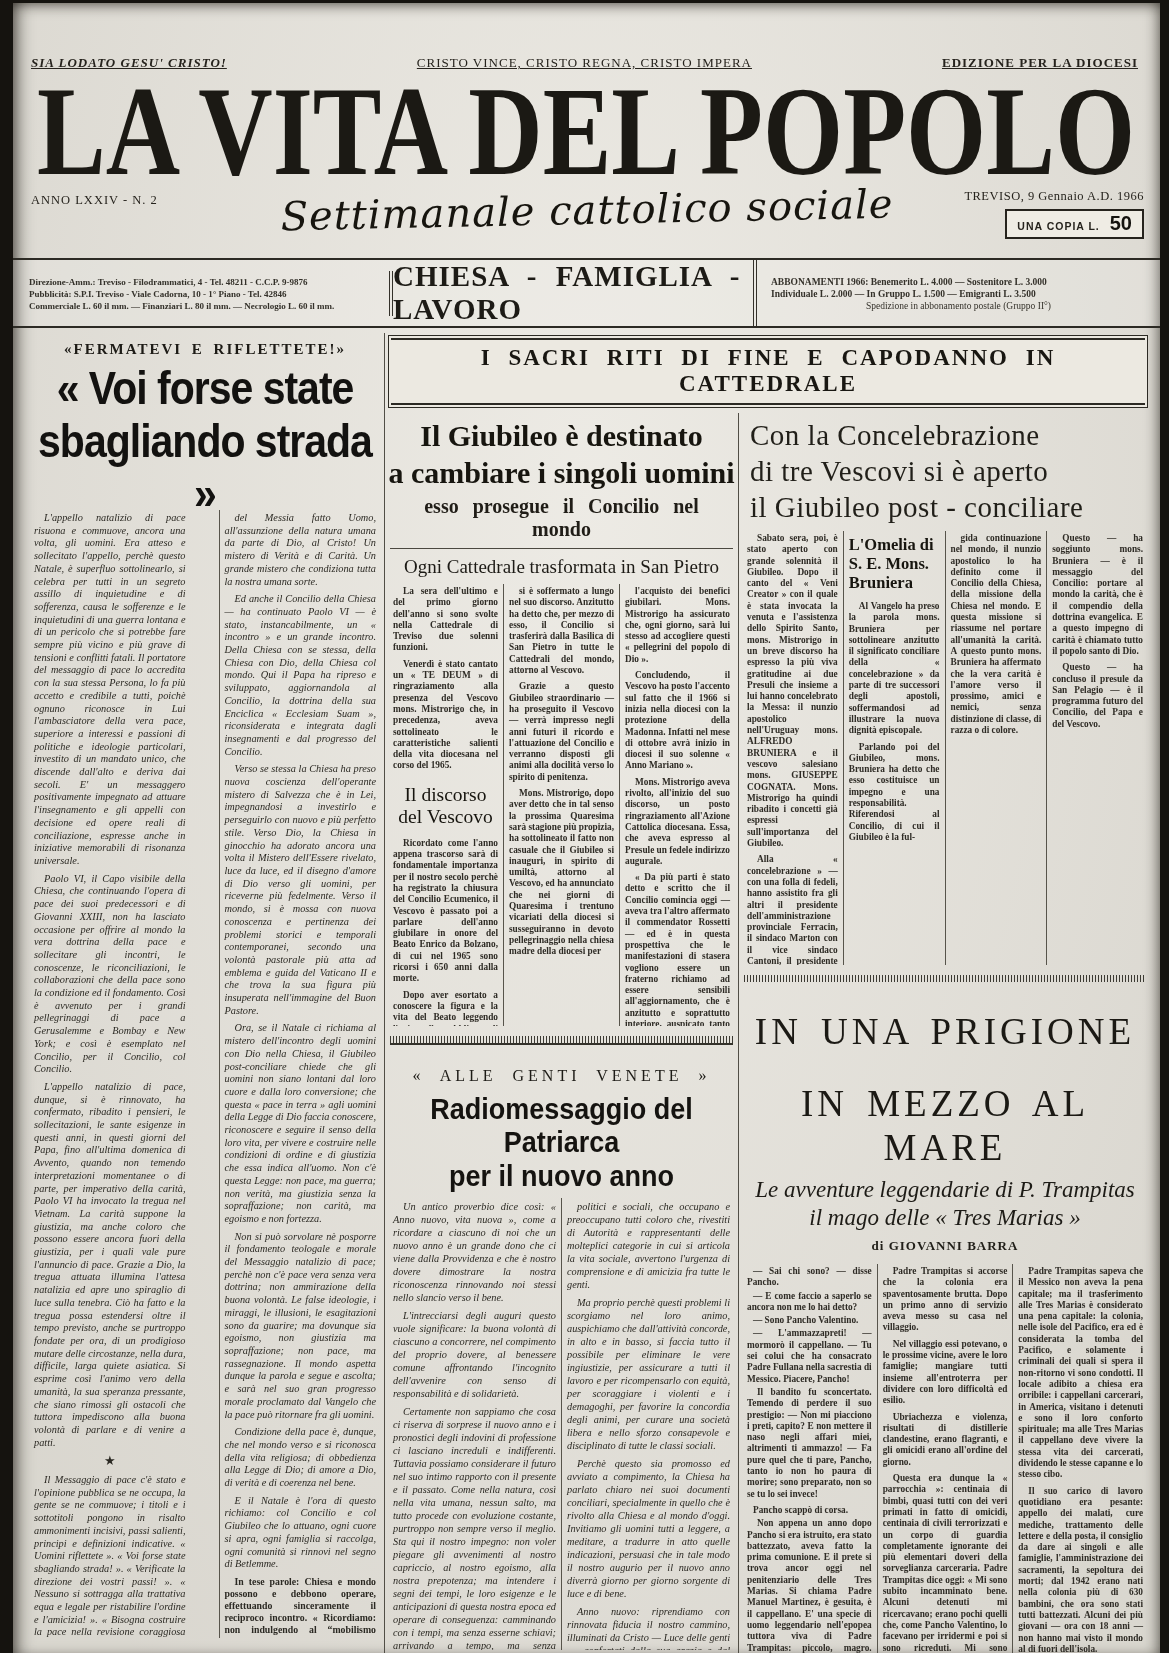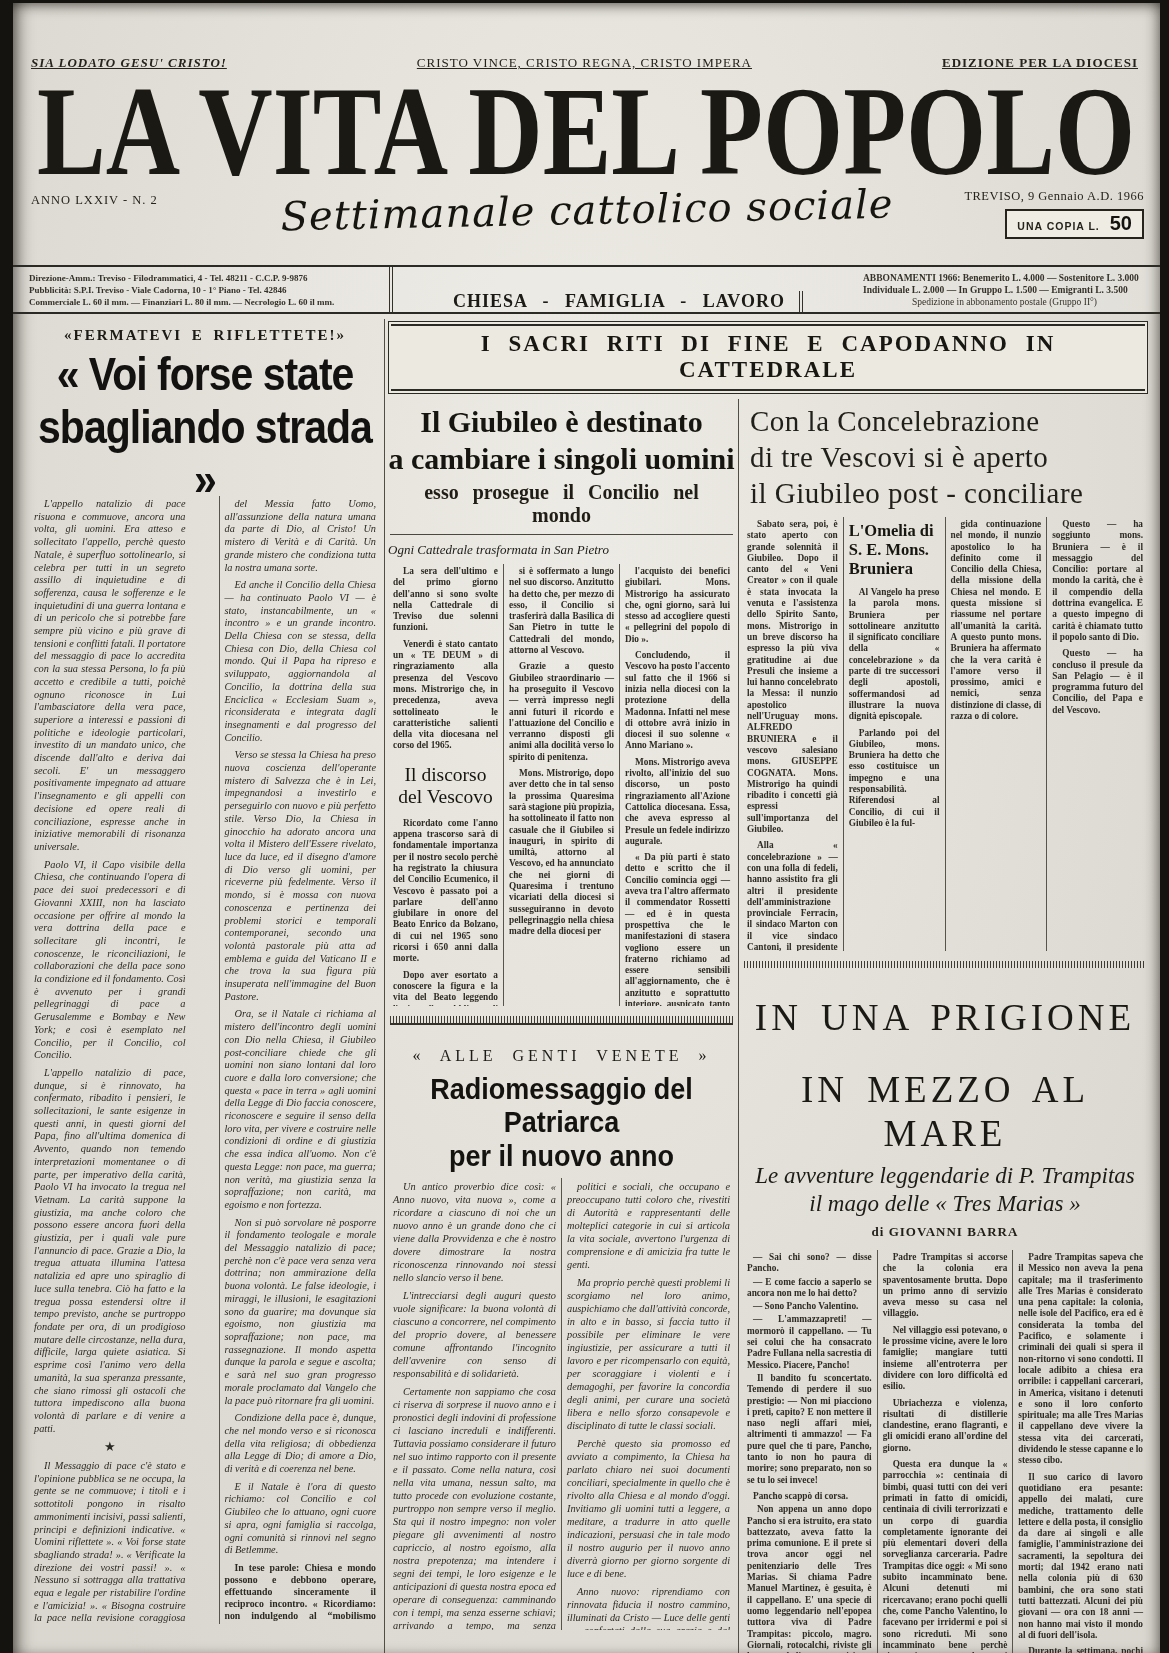--- a/index.html
+++ b/index.html
@@ -35,28 +35,28 @@
   }
   .dateblock{position:absolute;right:16px;top:2px;text-align:right;}
   .dateline{font-size:12.5px;color:#26231d;letter-spacing:0.5px;}
   .pricebox{
     display:inline-flex;align-items:baseline;gap:10px;margin-top:5px;
     border:2px solid #26231d;padding:1px 10px 2px;background:#efece4;
   }
   .price-label{font:bold 10.5px "Liberation Sans", sans-serif;color:#26231d;letter-spacing:1px;}
   .price-num{font:bold 20px "Liberation Sans", sans-serif;color:#15130f;}
   .infobar{
-    margin:16px 0 0;border-top:2px solid #2c2a24;border-bottom:2px solid #2c2a24;
-    display:flex;align-items:flex-end;background:rgba(255,255,255,0.12);gap:46px;
+    margin:9px 0 0;border-top:2px solid #2c2a24;border-bottom:2px solid #2c2a24;
+    display:flex;align-items:center;background:rgba(255,255,255,0.12);
   }
   .info-left{flex:0 0 352px;padding:5px 8px 4px 16px;border-right:4px double #34312a;}
   .info-left div{font:bold 9px/12px "Liberation Serif", serif;color:#34312a;}
   .info-center{
     flex:0 0 360px;display:flex;align-items:center;justify-content:center;
-    font-weight:bold;font-size:18px;letter-spacing:1px;word-spacing:10px;color:#1d1b16;
+    font-weight:bold;font-size:29px;letter-spacing:1px;word-spacing:10px;color:#1d1b16;
     border-right:4px double #34312a;
   }
   .info-right{flex:1;padding:5px 14px 4px;}
   .info-right div{font:bold 9.5px/12px "Liberation Serif", serif;color:#34312a;}
   .info-right div.center{text-align:center;font-weight:normal;}
   
   main{display:flex;align-items:stretch;padding:5px 12px 0 16px;}
   .vrule{width:1px;background:#514e46;margin:0 3px;flex:0 0 auto;}
   .sec-left{flex:0 0 352px;min-width:0;}
   .region-right{flex:1;min-width:0;}
@@ -111,21 +111,21 @@
   .giub-head{
     margin:4px 0 2px;text-align:center;color:#17150f;
     font:bold 30px/37px "Liberation Serif", serif;letter-spacing:0;
   }
   .giub-head span{display:block;}
   .deck{
     text-align:center;font-weight:bold;font-size:20px;color:#201d17;word-spacing:9px;
     padding:2px 0 7px;border-bottom:1px solid #4b4840;margin:0 2px;
   }
   .subhead-it{
-    text-align:left;font-style:italic;font-size:13px;color:#1d1b16;margin:7px 0 6px;
+    text-align:center;font-size:19px;color:#1d1b16;margin:7px 0 6px;
   }
   
   .conc-head{
     margin:4px 0 6px;padding-left:8px;color:#211f19;
     font:normal 29px/36px "Liberation Serif", serif;letter-spacing:0.5px;
   }
   .conc-head span{display:block;}
   
   .comb{
     height:7px;margin:10px 2px 4px;

